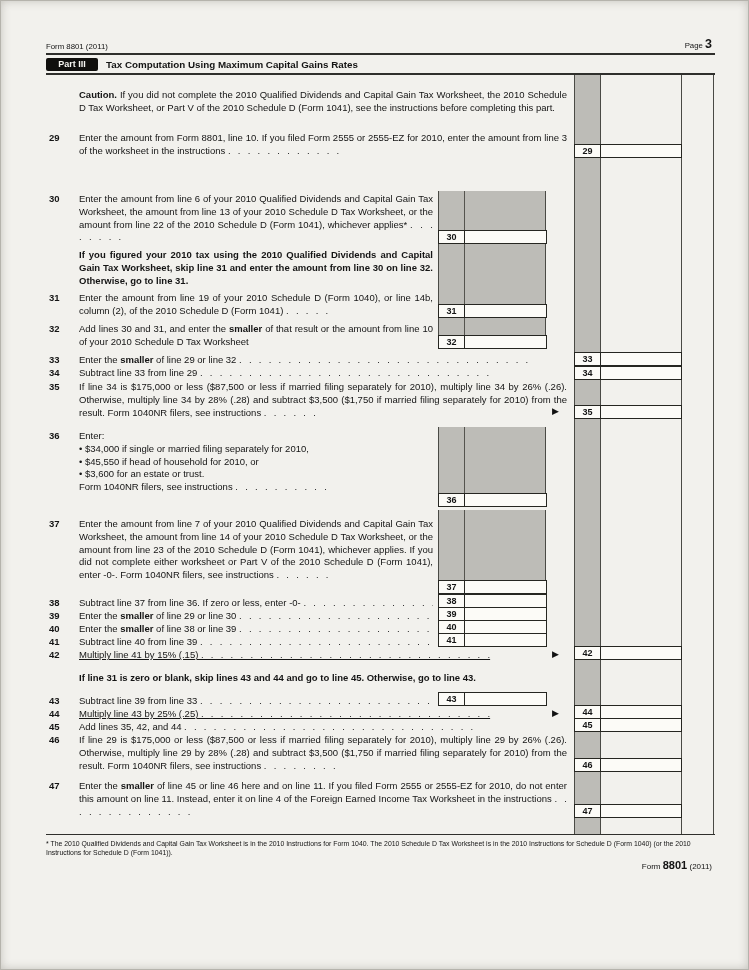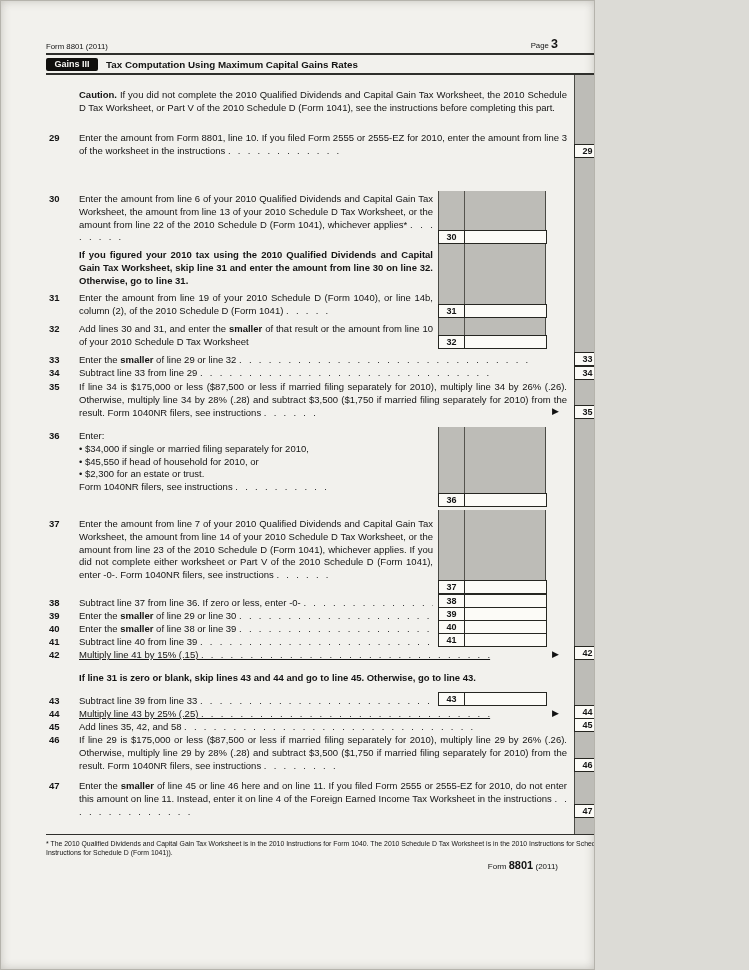--- a/index.html
+++ b/index.html
@@ -1,16 +1,16 @@
 <!DOCTYPE html>
 <html><head>
 <meta charset="utf-8">
 <style>
   html,body{margin:0;padding:0;background:#dcdbd6;}
-  .page{position:relative;width:595px;height:970px;background:#f2f1ed;
+  .page{position:relative;width:749px;height:970px;background:#f2f1ed;
         font-family:"Liberation Sans",sans-serif;color:#141414;overflow:hidden;
         border:1px solid #b5b3ac;box-sizing:border-box;
         box-shadow:inset 0 0 10px rgba(60,55,45,.25);}
   .rule{position:absolute;left:45px;width:669px;background:#2f2f2c;}
   
   .hleft{position:absolute;left:45px;top:41px;font-size:7.8px;}
   .hright{position:absolute;right:36px;top:36px;font-size:7.8px;}
   .hright .pgnum{font-size:12.5px;font-weight:bold;}
   
   .part3{position:absolute;left:45px;top:57px;width:669px;height:14px;}
@@ -54,21 +54,21 @@
 <div class="page">
 
   <div class="hleft">Form 8801 (2011)</div>
   <div class="hright">
     <span>Page</span>
     <span class="pgnum">3</span>
   </div>
   <div class="rule" style="top:52px;height:1.5px"></div>
 
   <div class="part3">
-    <span class="chip">Gains III</span>
+    <span class="chip">Part III</span>
     <span class="t">Tax Computation Using Maximum Capital Gains Rates</span>
   </div>
   <div class="rule" style="top:71.5px;height:2.5px"></div>
 
   <div class="strip-outer"></div>
   <div class="vline" style="left:680px"></div>
   <div class="vline" style="left:712px"></div>
 
   <div class="band" style="top:190px;height:158px">
       <span class="bdiv"></span>
@@ -201,21 +201,21 @@
     <span class="num">35</span>
     <div class="txt w"><span><span>If line 34 is $175,000 or less ($87,500 or less if married filing separately for 2010), multiply line 34 by 26% (.26). Otherwise, multiply line 34 by 28% (.28) and subtract $3,500 ($1,750 if married filing separately for 2010) from the result. Form 1040NR filers, see instructions </span></span><span class="dots">. . . . . .</span></div>
   </div>
 
   <div class="item" style="top:429px">
     <span class="num">36</span>
     <div class="txt n">
       <div>Enter:</div>
       <div>• $34,000 if single or married filing separately for 2010,</div>
       <div>• $45,550 if head of household for 2010, or</div>
-      <div>• $2,300 for an estate or trust.</div>
+      <div>• $3,600 for an estate or trust.</div>
       <div><span>Form 1040NR filers, see instructions </span><span class="dots">. . . . . . . . . .</span></div>
     </div>
   </div>
 
   <div class="item" style="top:517px">
     <span class="num">37</span>
     <div class="txt n"><span><span>Enter the amount from line 7 of your 2010 Qualified Dividends and Capital Gain Tax Worksheet, the amount from line 14 of your 2010 Schedule D Tax Worksheet, or the amount from line 23 of the 2010 Schedule D (Form 1041), whichever applies. If you did not complete either worksheet or Part V of the 2010 Schedule D (Form 1041), enter -0-. Form 1040NR filers, see instructions </span></span><span class="dots">. . . . . .</span></div>
   </div>
 
   <div class="item" style="top:596px">
@@ -252,21 +252,21 @@
     <div class="txt n one"><span><span>Subtract line 39 from line 33 </span></span><span class="dots">. . . . . . . . . . . . . . . . . . . . . . . . . . . . . .</span></div>
   </div>
 
   <div class="item" style="top:707px">
     <span class="num">44</span>
     <div class="txt wa one"><span><span>Multiply line 43 by 25% (.25) </span></span><span class="dots">. . . . . . . . . . . . . . . . . . . . . . . . . . . . . .</span></div>
   </div>
 
   <div class="item" style="top:720px">
     <span class="num">45</span>
-    <div class="txt w one"><span><span>Add lines 35, 42, and 58 </span></span><span class="dots">. . . . . . . . . . . . . . . . . . . . . . . . . . . . . .</span></div>
+    <div class="txt w one"><span><span>Add lines 35, 42, and 44 </span></span><span class="dots">. . . . . . . . . . . . . . . . . . . . . . . . . . . . . .</span></div>
   </div>
 
   <div class="item" style="top:733px">
     <span class="num">46</span>
     <div class="txt w"><span><span>If line 29 is $175,000 or less ($87,500 or less if married filing separately for 2010), multiply line 29 by 26% (.26). Otherwise, multiply line 29 by 28% (.28) and subtract $3,500 ($1,750 if married filing separately for 2010) from the result. Form 1040NR filers, see instructions </span></span><span class="dots">. . . . . . . .</span></div>
   </div>
 
   <div class="item" style="top:779px">
     <span class="num">47</span>
     <div class="txt w"><span><span>Enter the </span><b>smaller</b><span> of line 45 or line 46 here and on line 11. If you filed Form 2555 or 2555-EZ for 2010, do not enter this amount on line 11. Instead, enter it on line 4 of the Foreign Earned Income Tax Worksheet in the instructions </span></span><span class="dots">. . . . . . . . . . . . . .</span></div>

